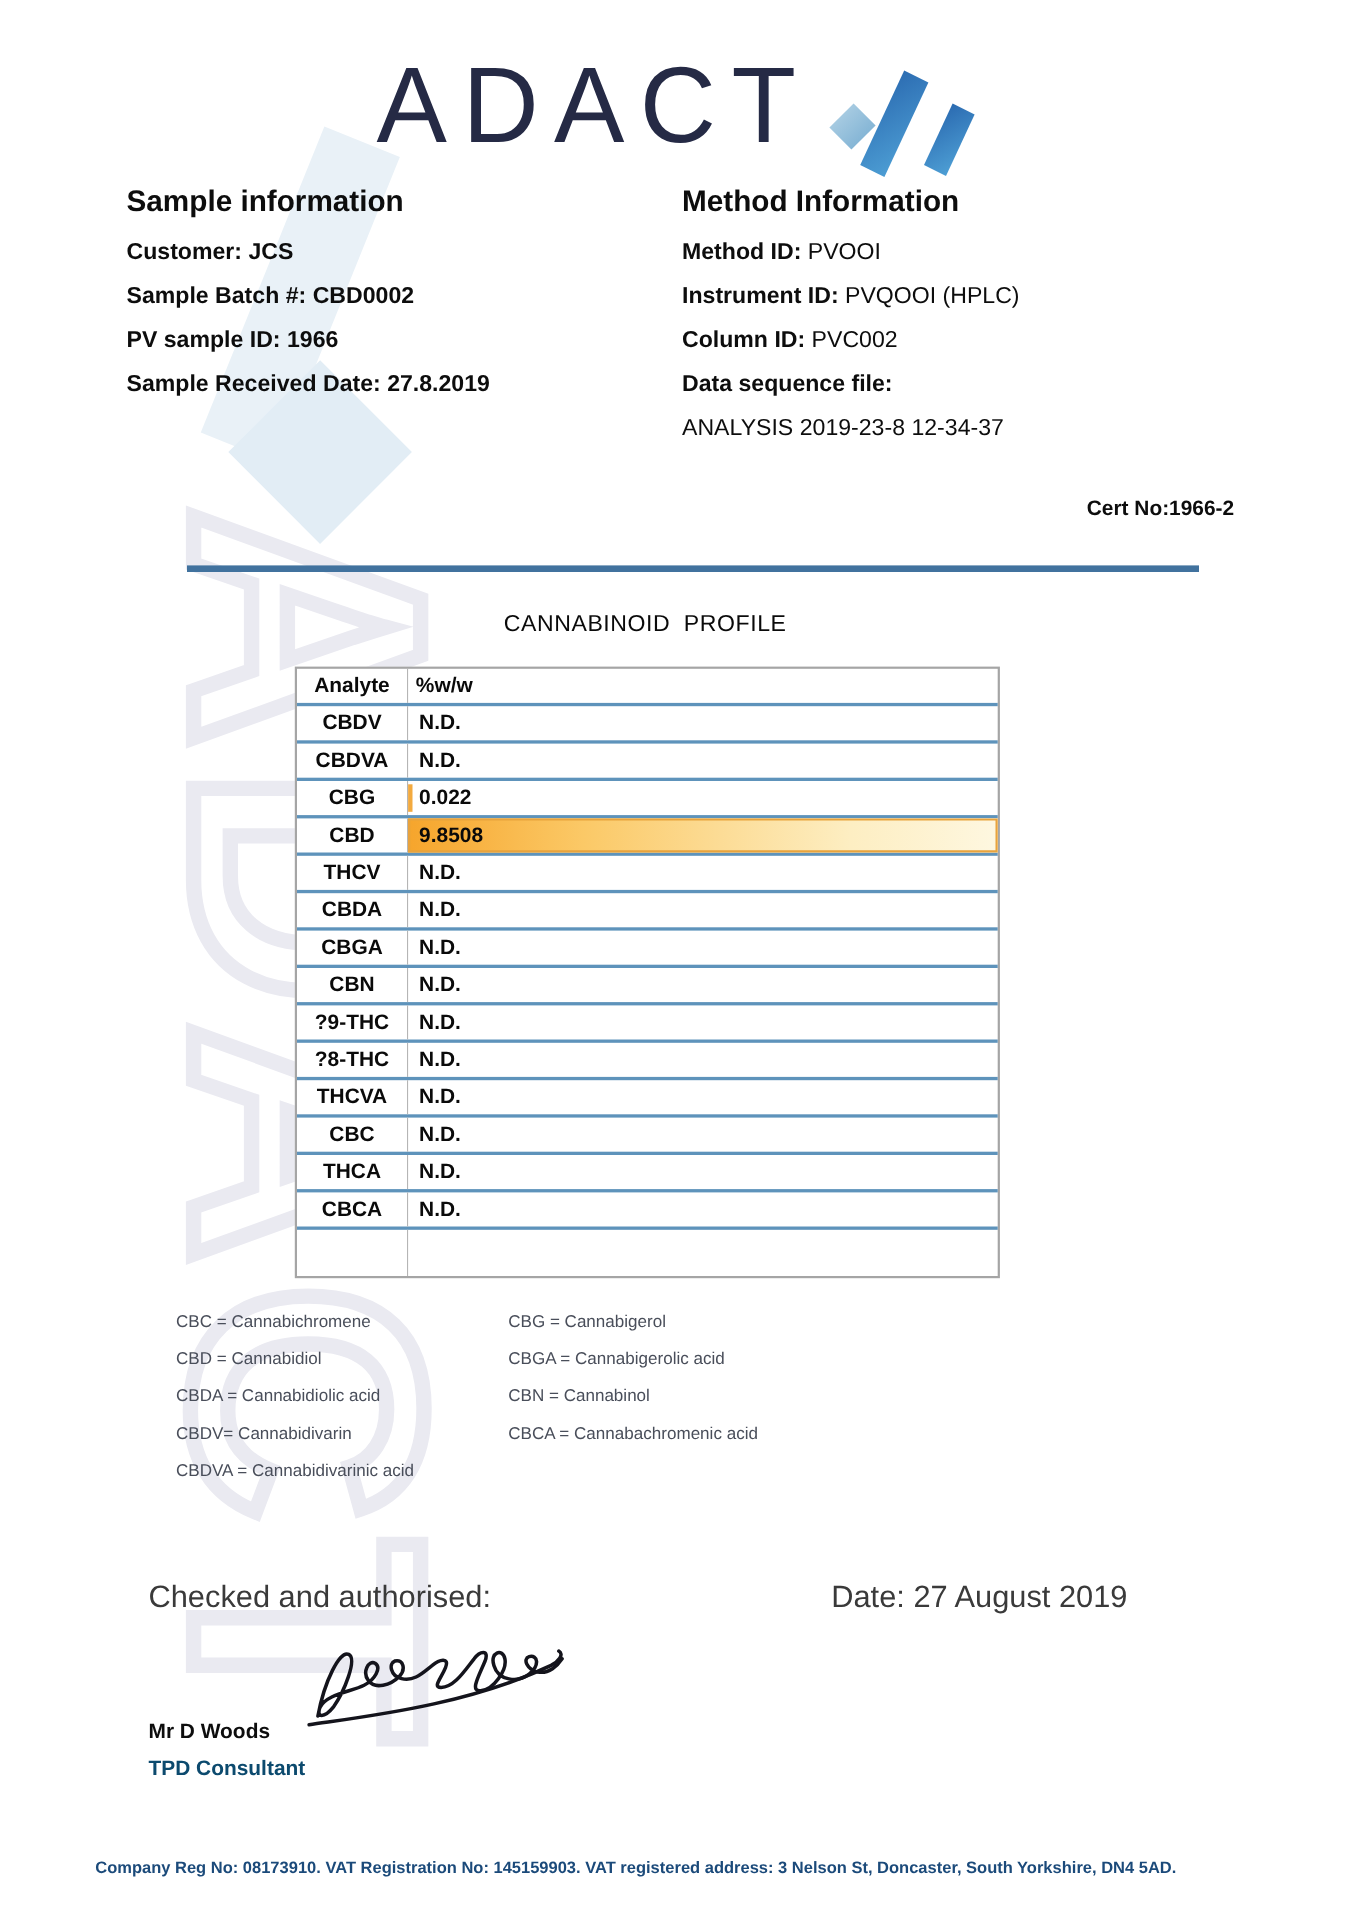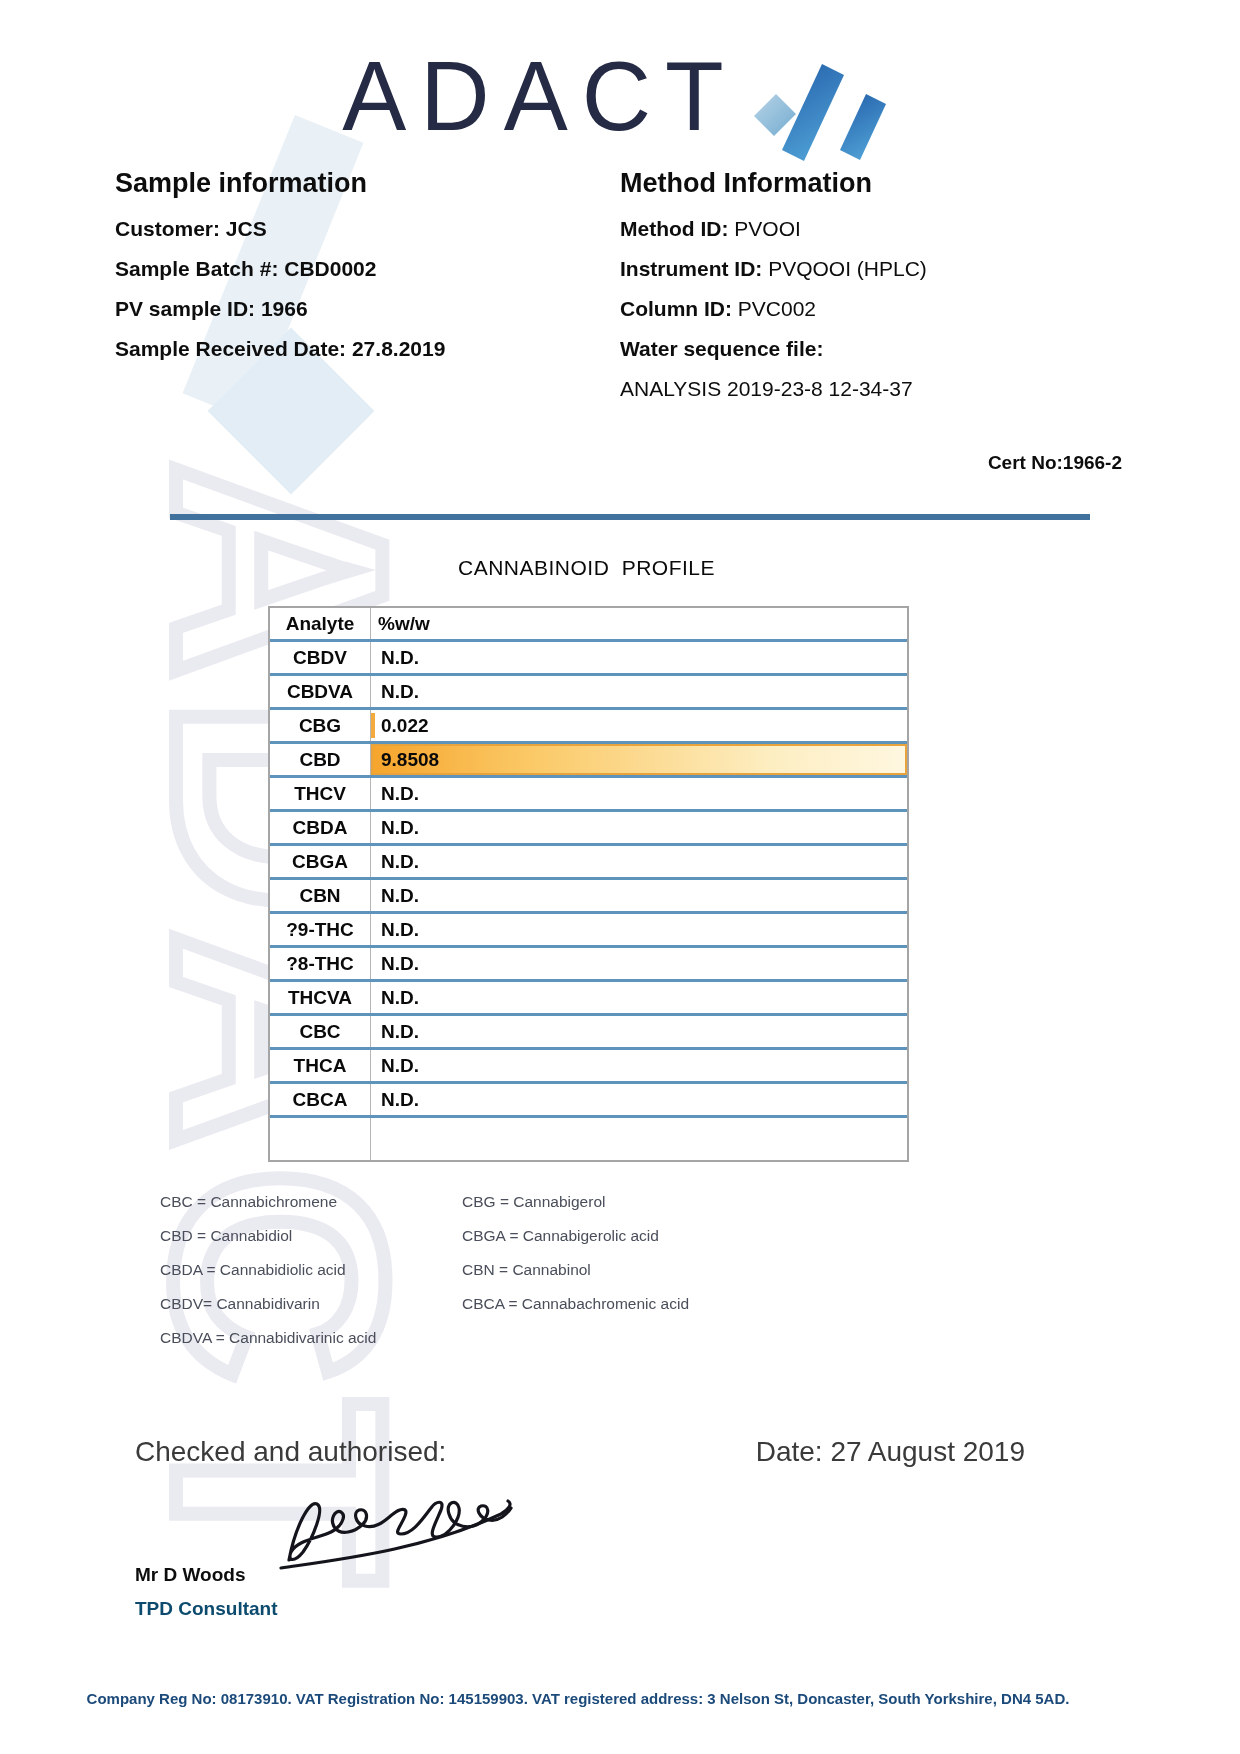--- a/index.html
+++ b/index.html
@@ -124,21 +124,21 @@
 
             <div class="info-line">
               <span class="lbl">Instrument ID:</span><span class="val"> PVQOOI (HPLC)</span>
             </div>
 
             <div class="info-line">
               <span class="lbl">Column ID:</span><span class="val"> PVC002</span>
             </div>
 
             <div class="info-line">
-              <span class="lbl">Water sequence file:</span><span class="val"></span>
+              <span class="lbl">Data sequence file:</span><span class="val"></span>
             </div>
           </div>
         <div class="info-line plain">ANALYSIS 2019-23-8 12-34-37</div>
       </div>
     </div>
 
     <div class="cert-no">Cert No:1966-2</div>
 
     <div class="rule"></div>
 

